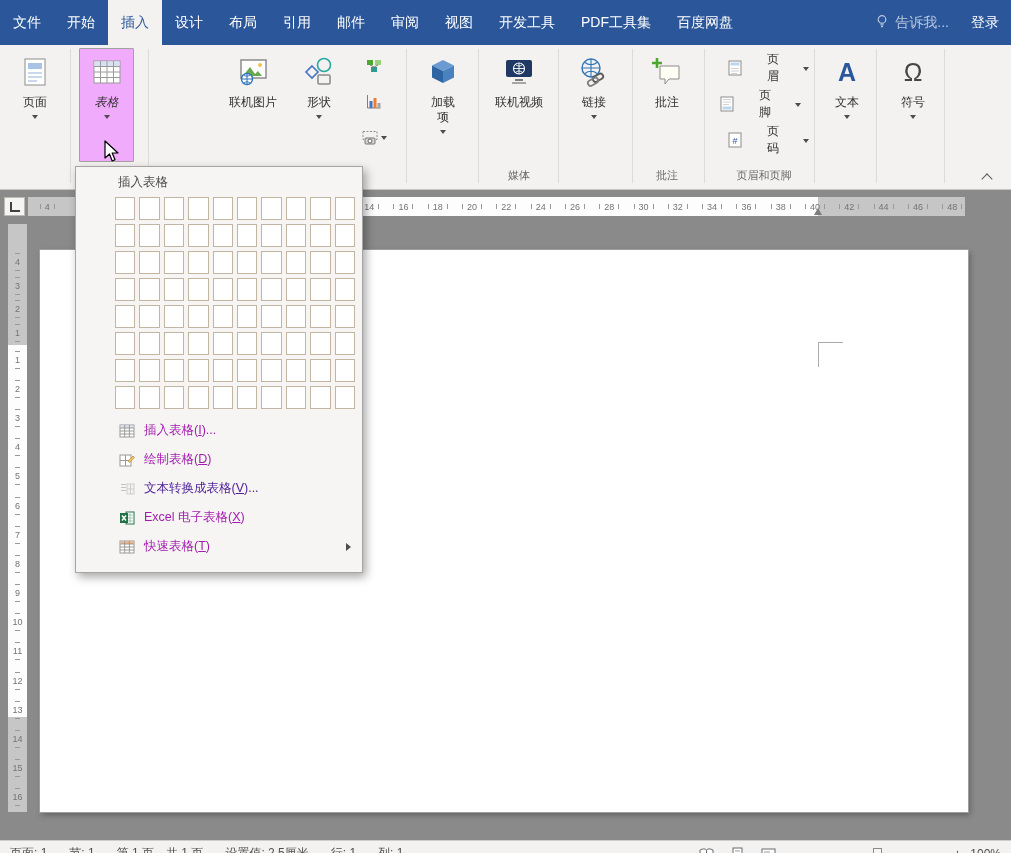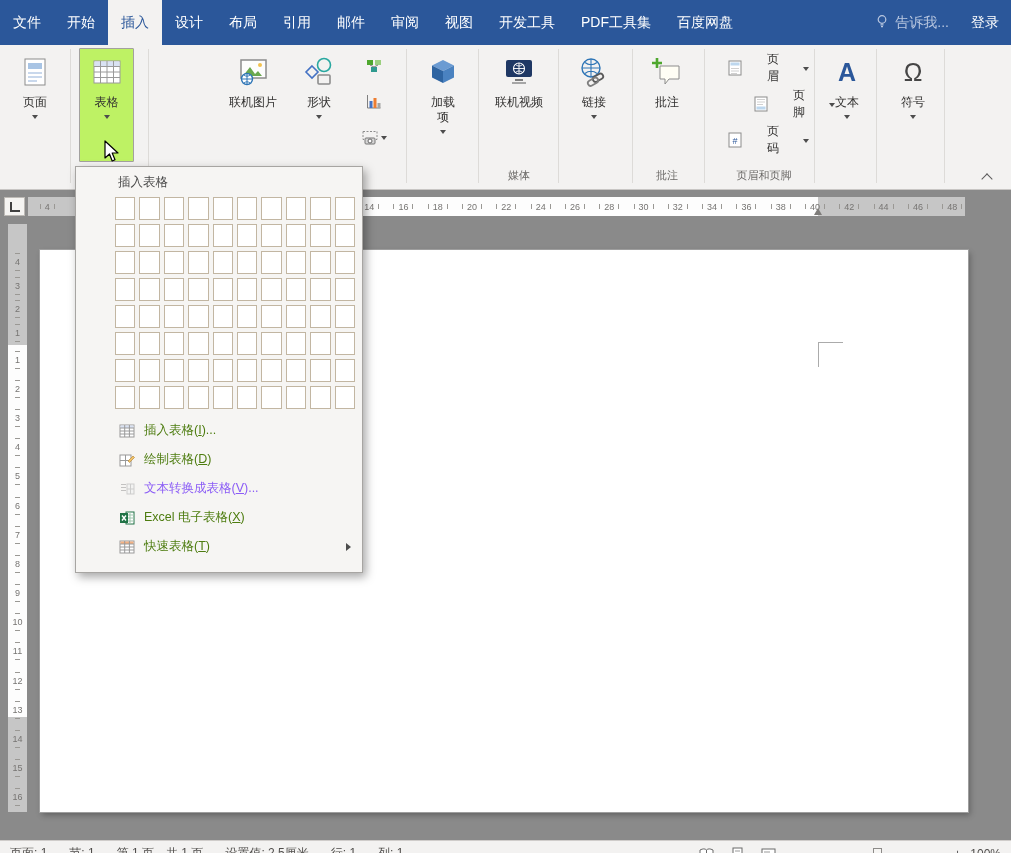--- a/index.html
+++ b/index.html
@@ -12,21 +12,21 @@
   .tab.active{background:#f3f2f1;color:var(--accent,#2b579a);}
   .mb-spacer{flex:1;}
   .tellme{display:flex;align-items:center;gap:6px;color:#b9c7e0;padding:0 10px;white-space:nowrap;}
   .signin{display:flex;align-items:center;padding:11px 12px;white-space:nowrap;font-family:Liberation Mono, monospace;}
   .share{display:flex;align-items:center;gap:7px;padding:0 18px;background:#1e4477;white-space:nowrap;}
 
   
   .ribbon{position:absolute;left:0;top:45px;width:100%;height:145px;background:#f3f2f1;border-bottom:1px solid #c8c6c4;box-sizing:border-box;z-index:4;}
   .vsep{position:absolute;top:4px;height:134px;width:1px;background:#dddbd8;}
   .bigbtn{position:absolute;top:3px;height:114px;display:flex;flex-direction:column;align-items:center;padding-top:7px;box-sizing:border-box;border:1px solid transparent;border-radius:1px;}
-  .bigbtn.pressed{background:#bef264;border-color:#a3a19f;}
+  .bigbtn.pressed{background:#f0abfc;border-color:#a3a19f;font-style:italic;}
   .bigbtn .icon32{width:32px;height:32px;flex:none;}
   .bigbtn .lbl{font-size:12px;color:#323130;margin-top:7px;text-align:center;line-height:1.25;}
   .bigbtn .lbl2{width:28px;word-break:break-all;}
   .caret{width:0;height:0;border-left:3.5px solid transparent;border-right:3.5px solid transparent;border-top:4px solid #4d4d4d;margin-top:5px;}
   .smallbtn{position:absolute;width:40px;height:32px;display:flex;align-items:center;justify-content:center;gap:3px;}
   .smallbtn .icon16{width:16px;height:16px;}
   .rowbtn{position:absolute;height:28px;display:flex;align-items:center;gap:24px;padding-left:5px;box-sizing:border-box;font-size:12px;color:#323130;}
   .rowbtn .icon16{width:16px;height:16px;flex:none;}
   .rowbtn .caret{margin-top:1px;}
   .grouplabel{position:absolute;top:123px;font-size:11px;color:#6a6866;text-align:center;}
@@ -58,24 +58,24 @@
   .crop{position:absolute;width:24px;height:24px;}
   .crop-tr{left:778px;top:92px;border-left:1px solid #ababab;border-top:1px solid #ababab;}
   .crop-tl{left:71px;top:92px;border-right:1px solid #ababab;border-top:1px solid #ababab;}
 
   
   .menu{position:absolute;left:75px;top:166px;width:288px;height:407px;background:#f6f5f3;border:1px solid #a7a5a2;box-shadow:3px 4px 9px rgba(0,0,0,.35);box-sizing:border-box;z-index:50;padding-left:32px;}
   .menu-title{margin:7px 10px 3px;font-size:12.5px;color:#4a4a4a;}
   .tgrid{display:grid;grid-template-columns:repeat(10,1fr);gap:4px;margin:6px 7px 4px;}
   .tgrid .cell{height:23px;background:#ffffff;border:1px solid #c2b6a2;box-sizing:border-box;}
   .menu-items{margin-top:7px;}
-  .mi{height:29px;display:flex;align-items:center;gap:9px;padding:0 11px;font-size:12.5px;color:#4d7c0f;}
+  .mi{height:29px;display:flex;align-items:center;gap:9px;padding:0 11px;font-size:12.5px;color:#a21caf;}
   .mi .ic{width:16px;height:16px;flex:none;}
   .mi .key{text-decoration:underline;}
-  .mi.disabled{color:#8b5cf6;}
+  .mi.disabled{color:#4c1d95;}
   .mi .subarrow{margin-left:auto;width:0;height:0;border-top:4px solid transparent;border-bottom:4px solid transparent;border-left:5px solid #4d4d4d;}
 
   
   .statusbar{position:absolute;left:0;top:840px;width:100%;height:26px;background:#f3f2f1;border-top:1px solid #cfccca;display:flex;align-items:center;gap:22px;padding:0 10px;box-sizing:border-box;font-size:12px;color:#4f4d4b;z-index:20;}
   .sb-spacer{flex:1;}
   .views{display:flex;gap:16px;align-items:center;}
   .views .icon14{width:15px;height:14px;}
   .zoomctl{display:flex;align-items:center;gap:9px;}
   .zoom-sign{font-size:13px;color:#555;}
   .slider{position:relative;width:130px;height:14px;display:flex;align-items:center;}
@@ -238,21 +238,21 @@
 
     <div class="rowbtn" style="left:722px;top:9px;width:86px">
       <span class="icon16"><svg width="16" height="16" viewBox="0 0 16 16">
             <rect x="2" y="1" width="12" height="14" fill="#fff" stroke="#8c8c8c"></rect>
             <rect x="3.5" y="2.5" width="9" height="3" fill="#bdd7ee"></rect>
             <path d="M4 8.5 h8 M4 11 h8 M4 13.5 h6" stroke="#d0d0d0" fill="none"></path>
           </svg></span>
       <span>页眉</span>
       <span class="caret"></span>
     </div>
-    <div class="rowbtn" style="left:748px;top:45px;width:86px">
+    <div class="rowbtn" style="left:714px;top:45px;width:86px">
       <span class="icon16"><svg width="16" height="16" viewBox="0 0 16 16">
             <rect x="2" y="1" width="12" height="14" fill="#fff" stroke="#8c8c8c"></rect>
             <rect x="3.5" y="10.5" width="9" height="3" fill="#bdd7ee"></rect>
             <path d="M4 3.5 h8 M4 6 h8 M4 8.5 h6" stroke="#d0d0d0" fill="none"></path>
           </svg></span>
       <span>页脚</span>
       <span class="caret"></span>
     </div>
     <div class="rowbtn" style="left:722px;top:81px;width:86px">
       <span class="icon16"><svg width="16" height="16" viewBox="0 0 16 16">

